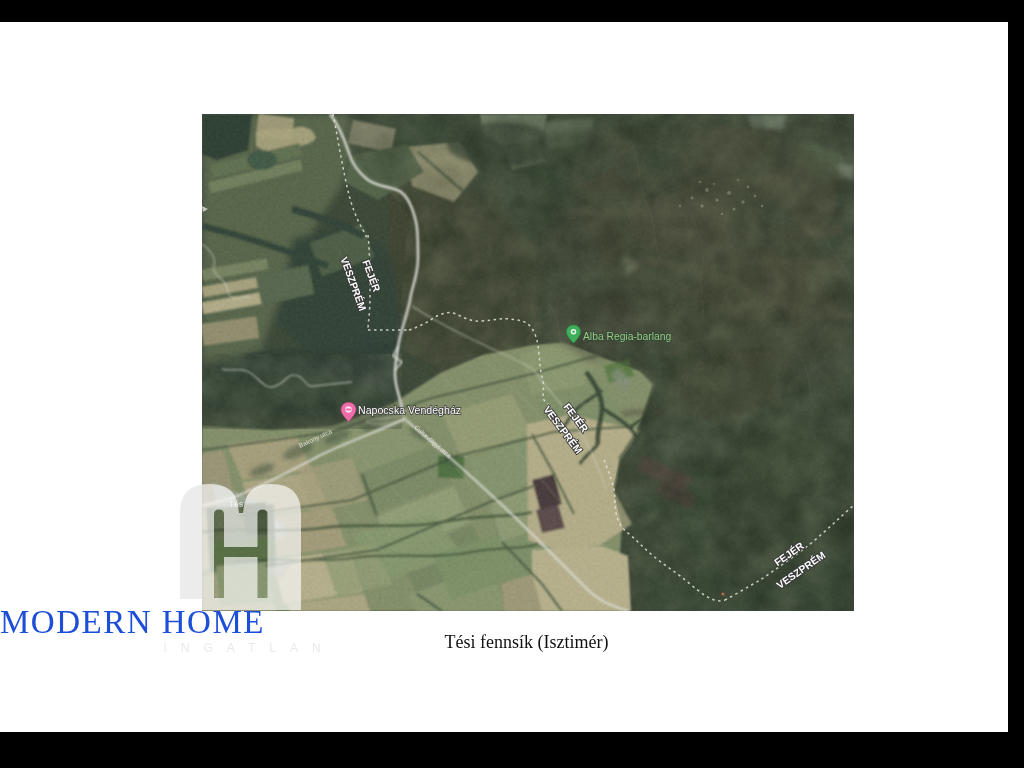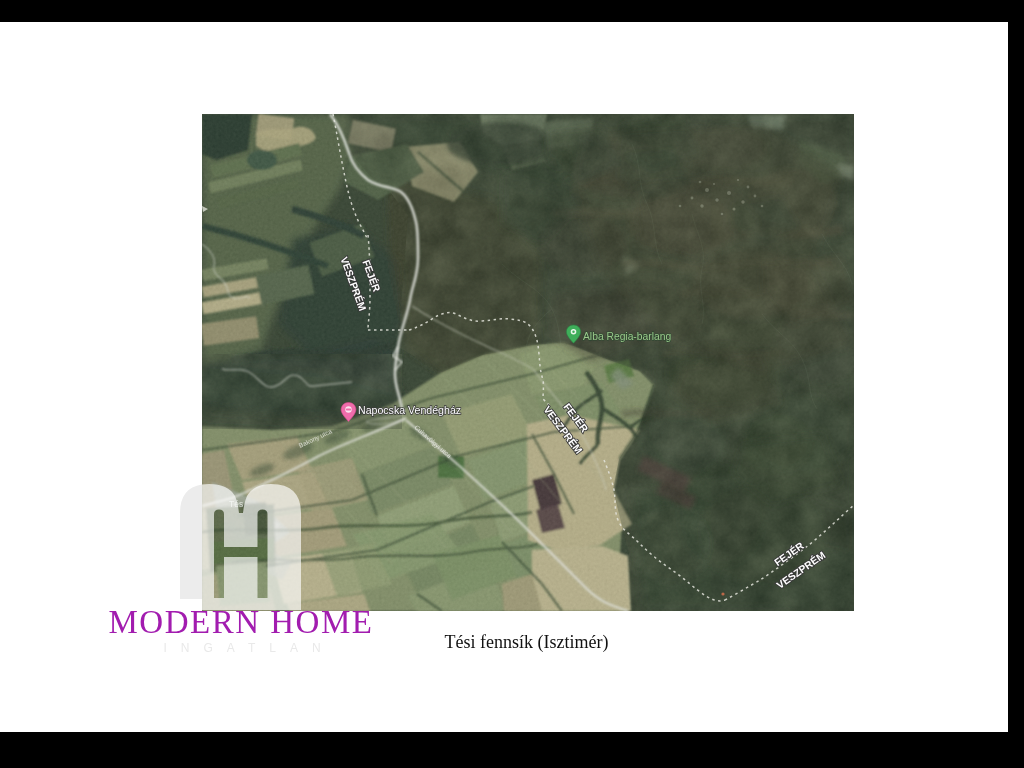--- a/index.html
+++ b/index.html
@@ -350,17 +350,17 @@
   </g>
 
   <g clip-path="url(#cpM)">
     <path fill="rgba(255,255,255,0.66)" fill-rule="evenodd" d="M0,127 L0,30 Q0,1 29,1 Q48,1 55,13 Q58,20 59,30 L63,30 Q64,20 67,13 Q74,1 91,1 Q121,1 121,30 L121,127 Z
       M34,31 Q34,26.5 39,26.5 Q44,26.5 44,31 L44,115 L34,115 Z
       M77.5,31 Q77.5,26.5 82.5,26.5 Q87.5,26.5 87.5,31 L87.5,115 L77.5,115 Z
       M44,64 L77.5,64 L77.5,74 L44,74 Z"></path>
   </g>
 </svg>
 
-<div class="abs" style="left:0;top:604px;width:482px;text-align:center;font-family:'Liberation Serif',serif;font-size:33px;color:#a21caf;letter-spacing:1.5px;">MODERN HOME</div>
+<div class="abs" style="left:0;top:604px;width:482px;font-family:'Liberation Serif',serif;font-size:33px;color:#1d4ed8;letter-spacing:1.5px;">MODERN HOME</div>
 
 <div class="abs" style="left:4px;top:641px;width:490px;text-align:center;font-family:'Liberation Sans',sans-serif;font-size:12px;color:#e9e9e9;letter-spacing:14px;">INGATLAN</div>
 
 <div class="abs" style="left:0;top:632px;width:1053px;text-align:center;font-family:'Liberation Serif',serif;font-size:18px;color:#111;">Tési fennsík (Isztimér)</div>
 
 </body></html>

